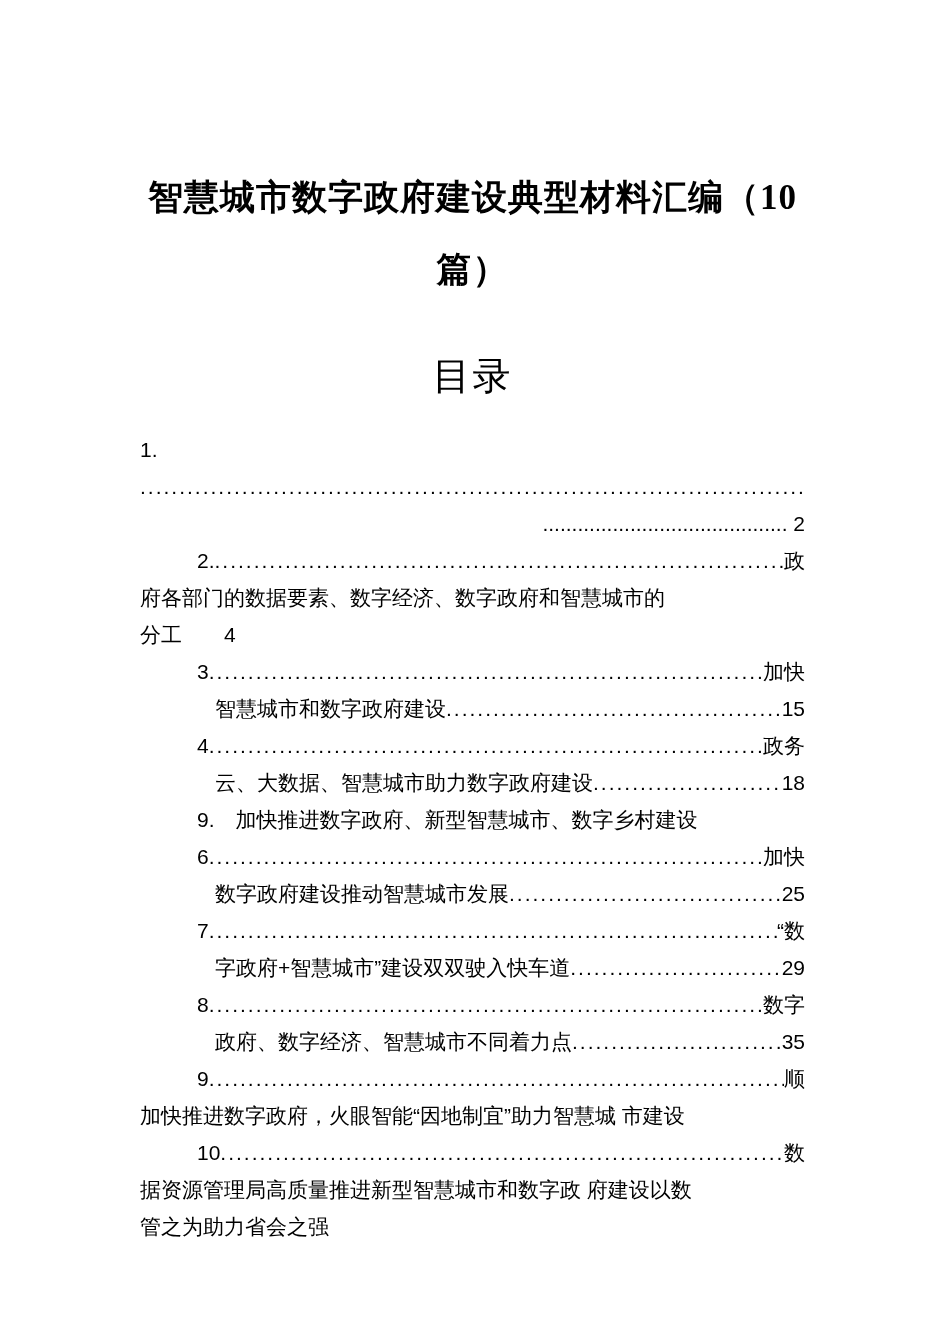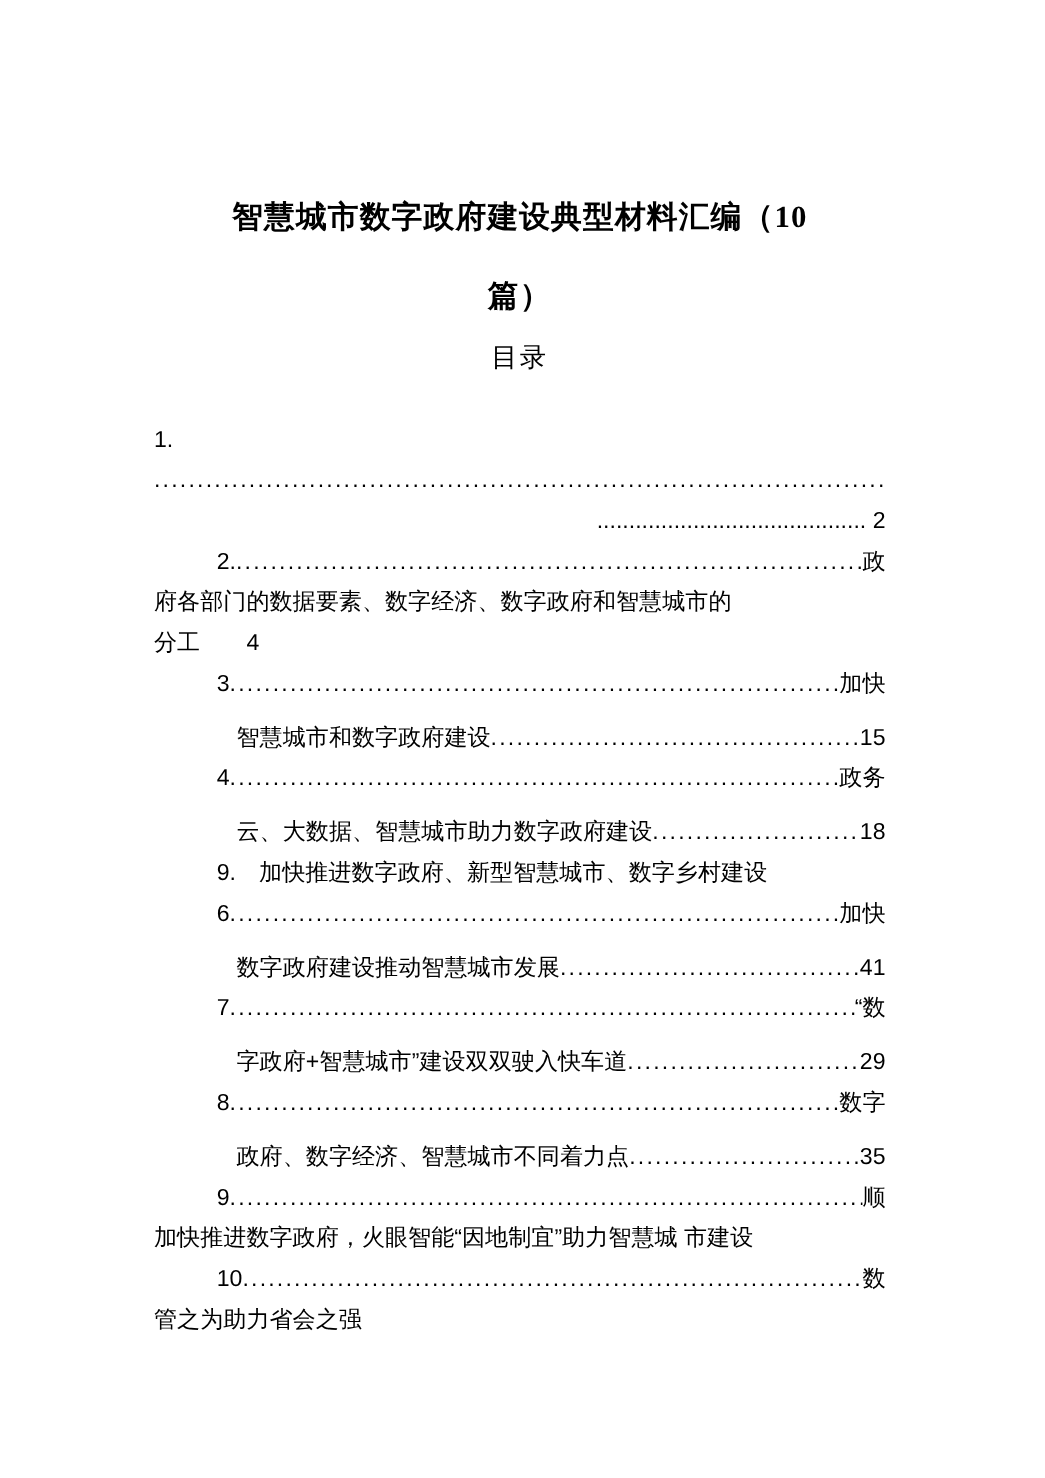--- a/index.html
+++ b/index.html
@@ -15,54 +15,55 @@
     width: 950px;
     height: 1344px;
     padding: 162px 145px 0 140px;
     box-sizing: border-box;
     overflow: hidden;
     background: #ffffff;
   }
   .doc-title {
     margin: 0;
     font-family: "Liberation Serif", serif;
-    font-size: 28px;
+    font-size: 35px;
     font-weight: 700;
     text-align: center;
     color: #000000;
     letter-spacing: 1px;
   }
   .doc-title .title-line {
     display: block;
     line-height: 72px;
   }
   .toc-heading {
     font-family: "Liberation Serif", serif;
-    font-size: 24px;
+    font-size: 38px;
     font-weight: 500;
     text-align: center;
+    margin-top: 50px;
     line-height: 40px;
     color: #000000;
     letter-spacing: 2px;
   }
   .toc {
     margin-top: 35px;
     font-size: 21px;
     color: #000000;
   }
   .toc-line {
     display: flex;
     align-items: baseline;
     height: 37px;
     line-height: 37px;
     overflow: hidden;
     white-space: nowrap;
   }
   .toc-line.indent-1 { padding-left: 57px; }
-  .toc-line.indent-2 { padding-left: 75px; margin-top: 12px; }
+  .toc-line.indent-2 { padding-left: 75px; }
   .toc-line.v-right-text { justify-content: flex-end; }
   .pre-num {
     display: inline-block;
     min-width: 82px;
   }
   .leader {
     flex: 1 1 auto;
     overflow: hidden;
     white-space: nowrap;
     letter-spacing: 2px;
@@ -122,21 +123,21 @@
         <span>9.　加快推进数字政府、新型智慧城市、数字乡村建设</span>
       </div>
       <div class="toc-line indent-1 v-leader-line">
         <span>6</span>
         <span class="leader">........................................................................................................................................................</span>
         <span>加快</span>
       </div>
       <div class="toc-line indent-2 v-leader-line">
         <span>数字政府建设推动智慧城市发展</span>
         <span class="leader">........................................................................................................................................................</span>
-        <span>41</span>
+        <span>25</span>
       </div>
       <div class="toc-line indent-1 v-leader-line">
         <span>7</span>
         <span class="leader">........................................................................................................................................................</span>
         <span>“数</span>
       </div>
       <div class="toc-line indent-2 v-leader-line">
         <span>字政府+智慧城市”建设双双驶入快车道</span>
         <span class="leader">........................................................................................................................................................</span>
         <span>29</span>
@@ -158,16 +159,19 @@
       </div>
       <div class="toc-line indent-0 v-text">
         <span>加快推进数字政府，火眼智能“因地制宜”助力智慧城 市建设</span>
       </div>
       <div class="toc-line indent-1 v-leader-line">
         <span>10</span>
         <span class="leader">........................................................................................................................................................</span>
         <span>数</span>
       </div>
       <div class="toc-line indent-0 v-text">
+        <span>据资源管理局高质量推进新型智慧城市和数字政 府建设以数</span>
+      </div>
+      <div class="toc-line indent-0 v-text">
         <span>管之为助力省会之强</span>
       </div>
     </div>
 </div>
 
 </body></html>

